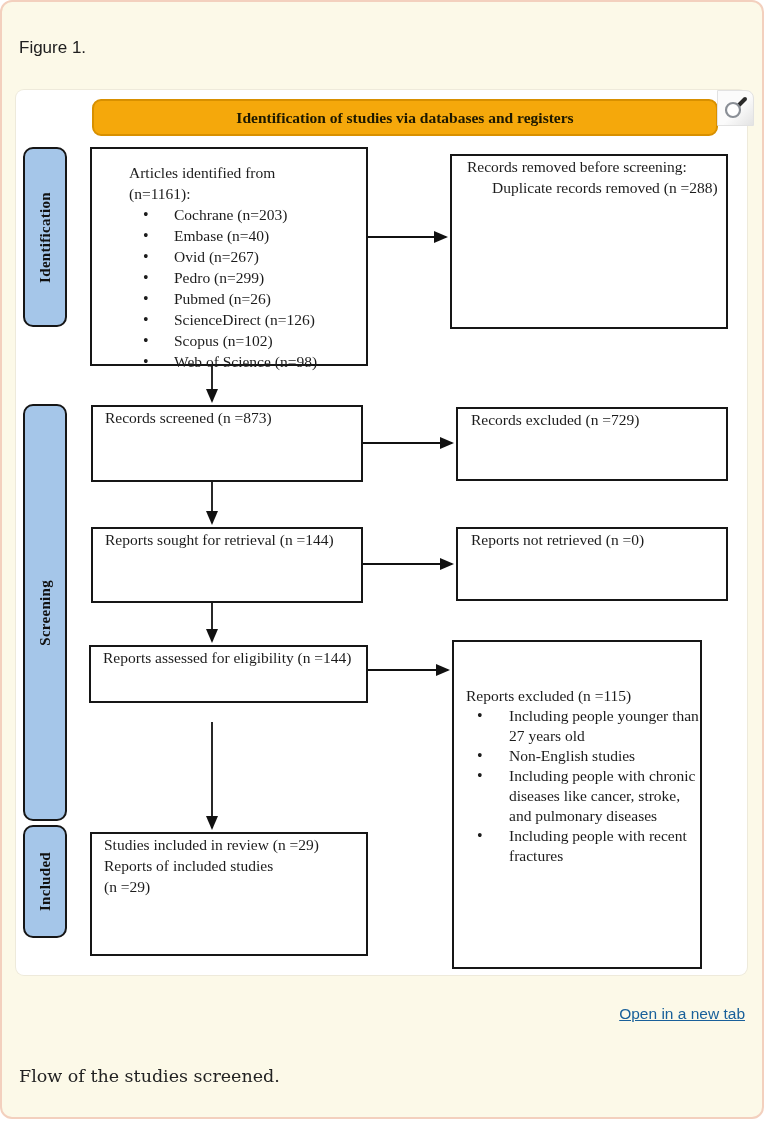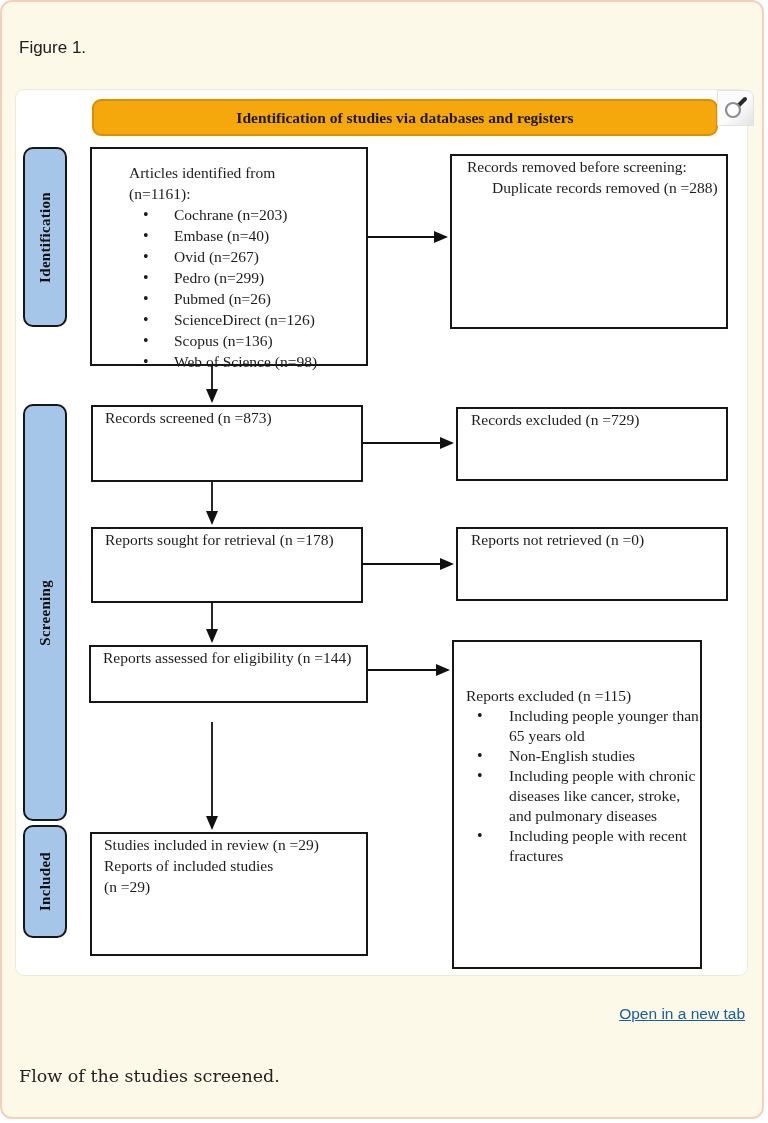--- a/index.html
+++ b/index.html
@@ -167,54 +167,54 @@
     <div class="fbox box-identified">
       <div>Articles identified from</div>
       <div>(n=1161):</div>
       <ul class="bullets">
         <li>Cochrane (n=203)</li>
         <li>Embase (n=40)</li>
         <li>Ovid (n=267)</li>
         <li>Pedro (n=299)</li>
         <li>Pubmed (n=26)</li>
         <li>ScienceDirect (n=126)</li>
-        <li>Scopus (n=136)</li>
+        <li>Scopus (n=102)</li>
         <li>Web of Science (n=98)</li>
       </ul>
     </div>
 
     <div class="fbox box-removed centered">
       <div>Records removed before screening:</div>
       <div class="indent2">Duplicate records removed (n =288)</div>
     </div>
 
     <div class="fbox box-screened centered">
       <div>Records screened (n =873)</div>
     </div>
 
     <div class="fbox box-excluded-screening centered">
       <div>Records excluded (n =729)</div>
     </div>
 
     <div class="fbox box-sought centered">
-      <div>Reports sought for retrieval (n =178)</div>
+      <div>Reports sought for retrieval (n =144)</div>
     </div>
 
     <div class="fbox box-not-retrieved centered">
       <div>Reports not retrieved (n =0)</div>
     </div>
 
     <div class="fbox box-assessed centered">
       <div>Reports assessed for eligibility (n =144)</div>
     </div>
 
     <div class="fbox box-excluded-eligibility">
       <div>Reports excluded (n =115)</div>
       <ul class="bullets">
-        <li>Including people younger than 65 years old</li>
+        <li>Including people younger than 27 years old</li>
         <li>Non-English studies</li>
         <li>Including people with chronic diseases like cancer, stroke, and pulmonary diseases</li>
         <li>Including people with recent fractures</li>
       </ul>
     </div>
 
     <div class="fbox box-included centered">
       <div>Studies included in review (n =29)</div>
       <div>Reports of included studies</div>
       <div>(n =29)</div>

